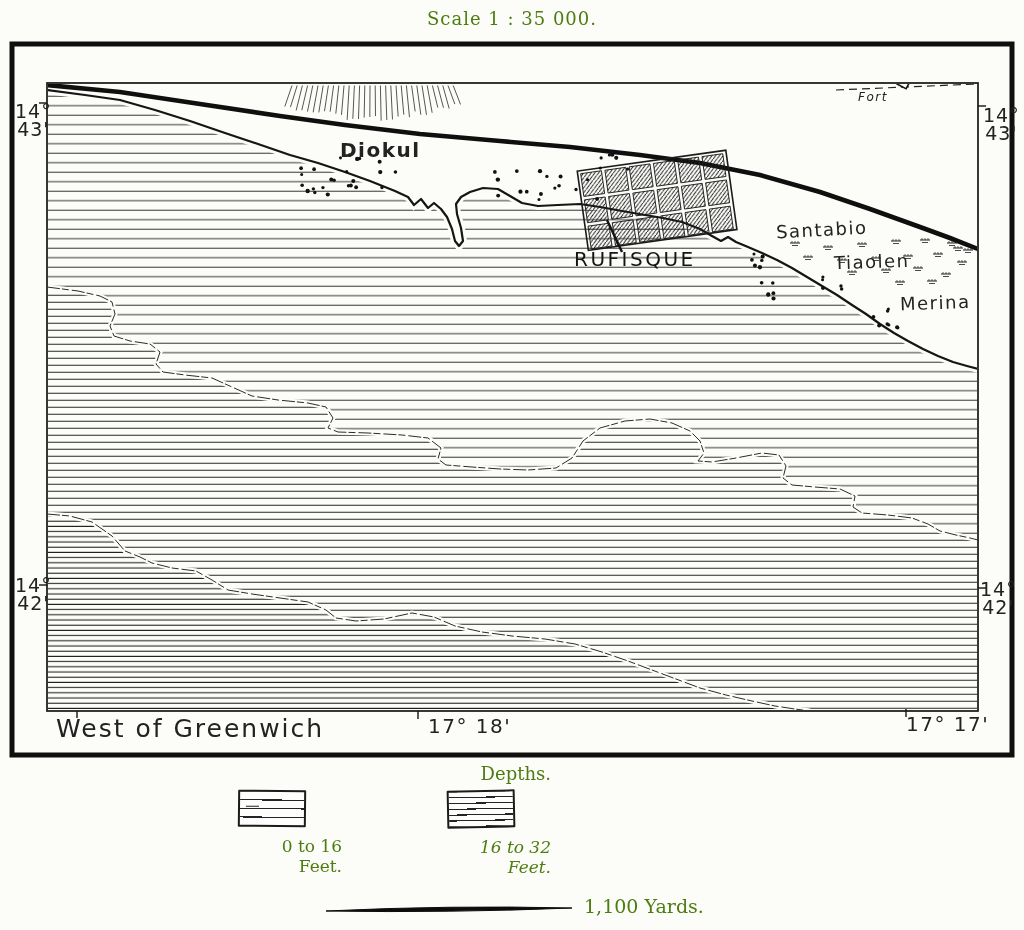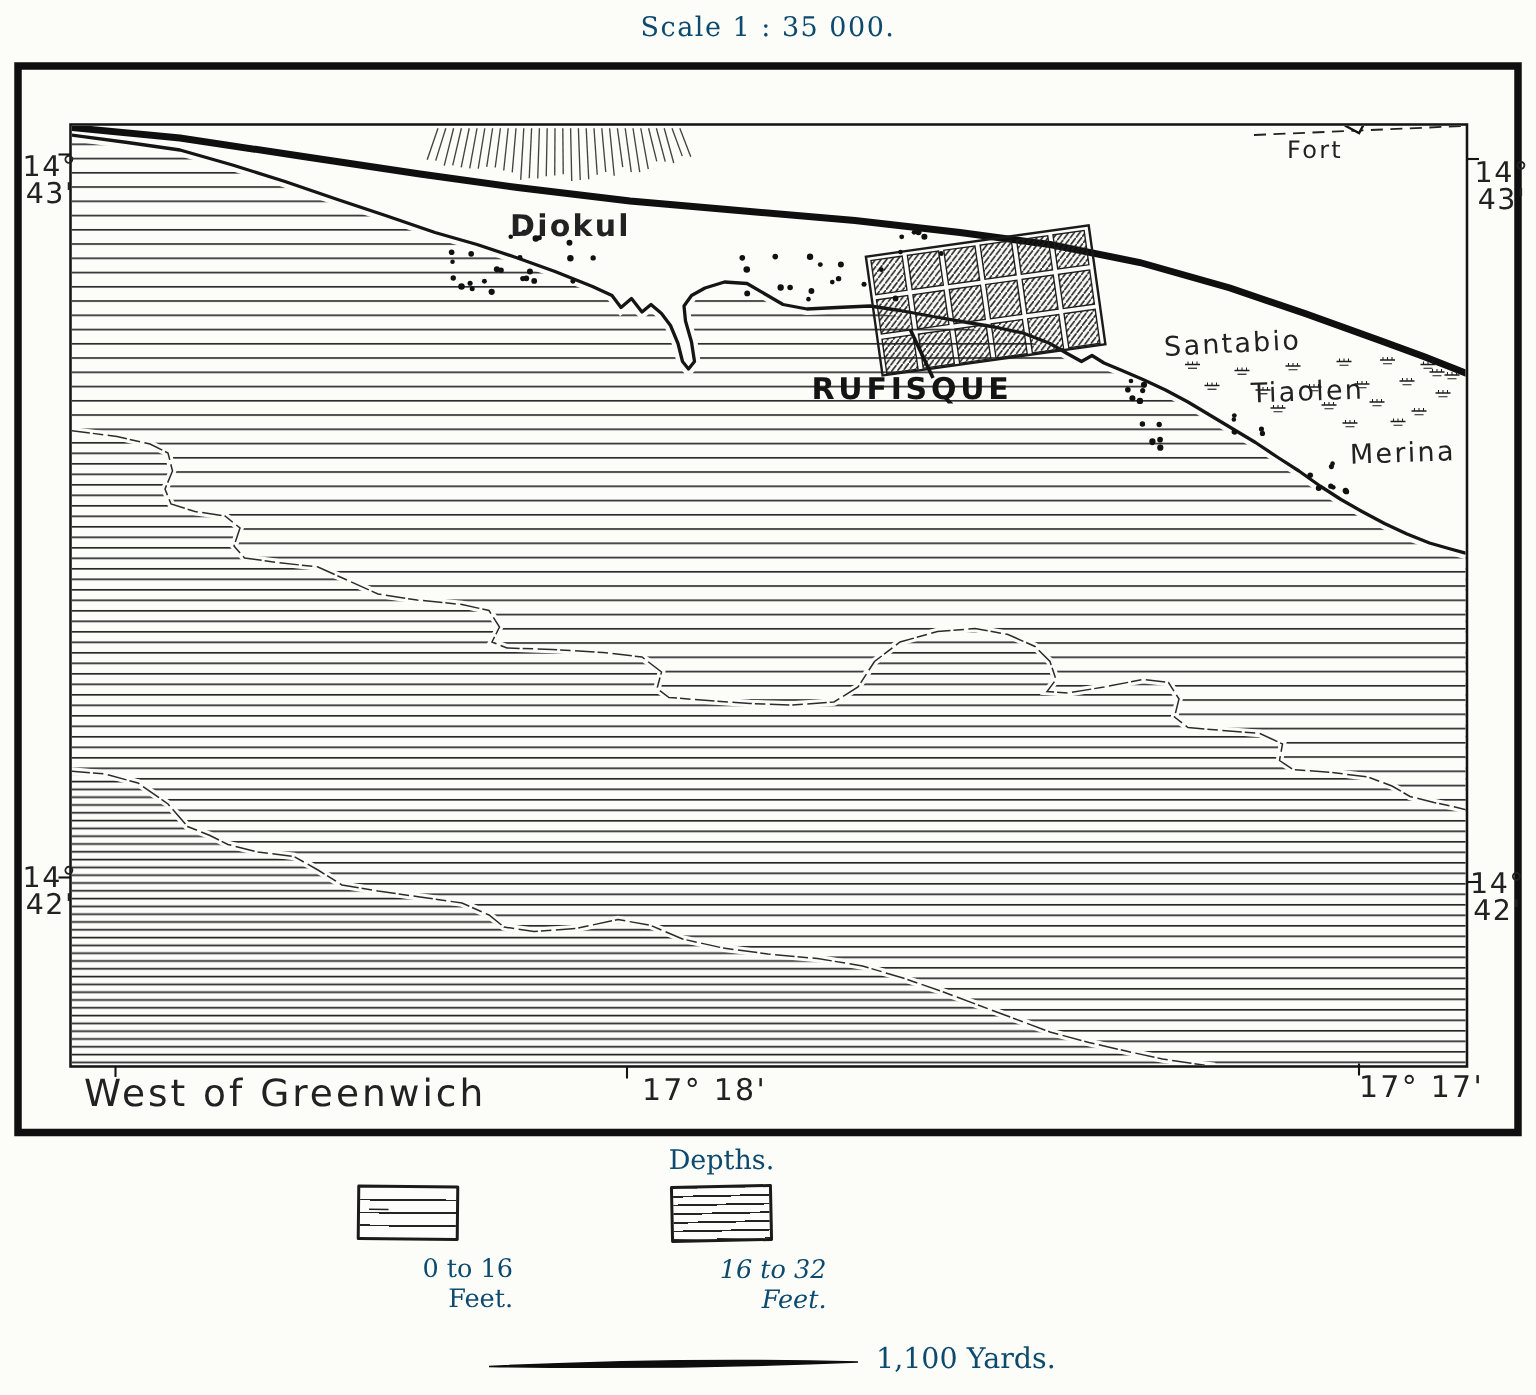--- a/index.html
+++ b/index.html
@@ -2,44 +2,44 @@
 <html style="--ink: #1b1b1b; --paper: #fcfcf9;"><head>
 <meta charset="utf-8">
 <style>
   :root{ --ink:#1b1b1b; --paper:#fcfcf9; }
   html,body{margin:0;padding:0;background:var(--paper);}
   .sheet{position:relative;width:1024px;height:930px;background:var(--paper);
          font-family:"DejaVu Sans",sans-serif;color:var(--ink);overflow:hidden;}
   .sheet svg{position:absolute;left:0;top:0;}
 
   
-  .typeset{font-family:"DejaVu Serif",serif;color:#0c4a6e;}
+  .typeset{font-family:"DejaVu Serif",serif;color:#4d7c0f;}
   .scale-label{position:absolute;top:8px;left:50%;transform:translateX(-50%);
                font-size:18px;letter-spacing:1px;}
 
   
   .hand{position:absolute;font-family:"DejaVu Sans",sans-serif;color:#222;
         white-space:nowrap;letter-spacing:1.5px;}
   .coord{line-height:.95;font-size:19px;letter-spacing:1px;text-align:center;margin-top:18px;}
   .coord span{display:block;}
   .lt{left:15px;top:84px;}  .rt{left:983px;top:88px;}
   .lm{left:15px;top:558px;} .rm{left:980px;top:562px;}
   .wog{left:56px;top:714px;font-size:25px;letter-spacing:2px;}
   .lon18{left:428px;top:714px;font-size:20px;}
   .lon17{left:906px;top:712px;font-size:20px;}
 
   .p-diokul{left:340px;top:138px;font-size:20px;font-weight:bold;}
-  .p-rufisque{left:541px;top:247px;font-size:20px;font-weight:bold;letter-spacing:2.5px;color:#141414;}
-  .p-fort{left:858px;top:90px;font-size:16px;}
+  .p-rufisque{left:574px;top:247px;font-size:20px;font-weight:normal;letter-spacing:2.5px;color:#141414;}
+  .p-fort{left:858px;top:90px;font-size:12px;font-style:italic;}
   .p-santabio{left:776px;top:219px;font-size:18px;transform:rotate(-3deg);}
   .p-tiaolen{left:834px;top:251px;font-size:18px;transform:rotate(-2deg);}
   .p-merina{left:900px;top:292px;font-size:18px;transform:rotate(-2deg);}
 
   
-  .leg-title{position:absolute;left:411px;top:763px;width:140px;text-align:center;font-size:18px;}
+  .leg-title{position:absolute;left:411px;top:763px;width:140px;text-align:right;font-size:18px;}
   .leg-item{position:absolute;top:790px;width:140px;text-align:right;}
   .li1{left:202px;} .li2{left:411px;font-style:italic;} .li3{left:611px;}
   .swatch{position:relative;margin:0 auto;width:64px;height:33px;background:#fdfdfb;
           border:2px solid #1b1b1b;border-radius:1px;}
   .sw1{background-image:repeating-linear-gradient(to bottom,transparent 0,transparent 7.4px,#242424 7.4px,#242424 8.6px);transform:rotate(.6deg);}
   .sw2{background-image:repeating-linear-gradient(to bottom,transparent 0,transparent 4.6px,#242424 4.6px,#242424 5.8px);transform:rotate(-1.2deg);height:34px;}
   .sw3{background-image:repeating-linear-gradient(to bottom,transparent 0,transparent 3.3px,#242424 3.3px,#242424 4.4px);transform:rotate(-.5deg);height:34px;}
   .sw-mark{position:absolute;left:6px;top:14px;width:13px;height:0;border-top:1.6px solid #222;}
   .leg-label{margin-top:9px;font-size:17px;line-height:1.18;}
   .yards-label{position:absolute;left:584px;top:895px;font-size:19px;}

